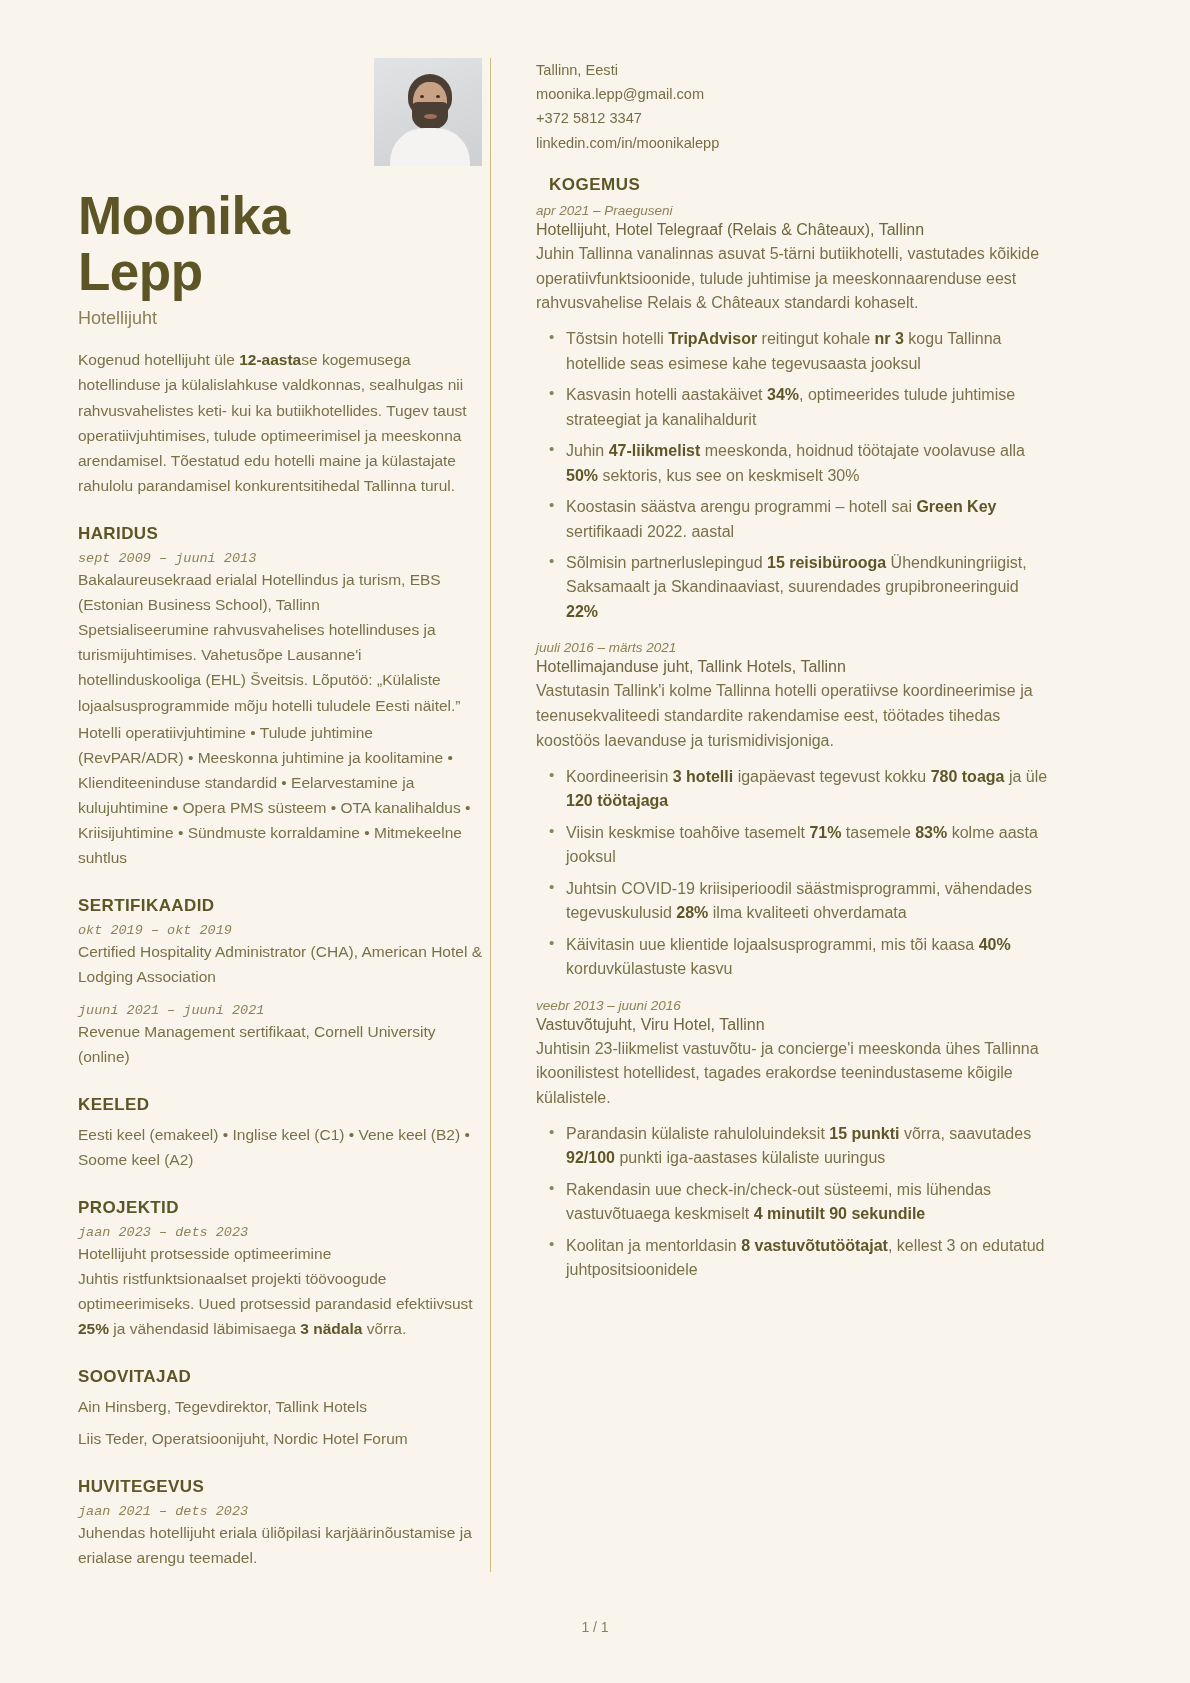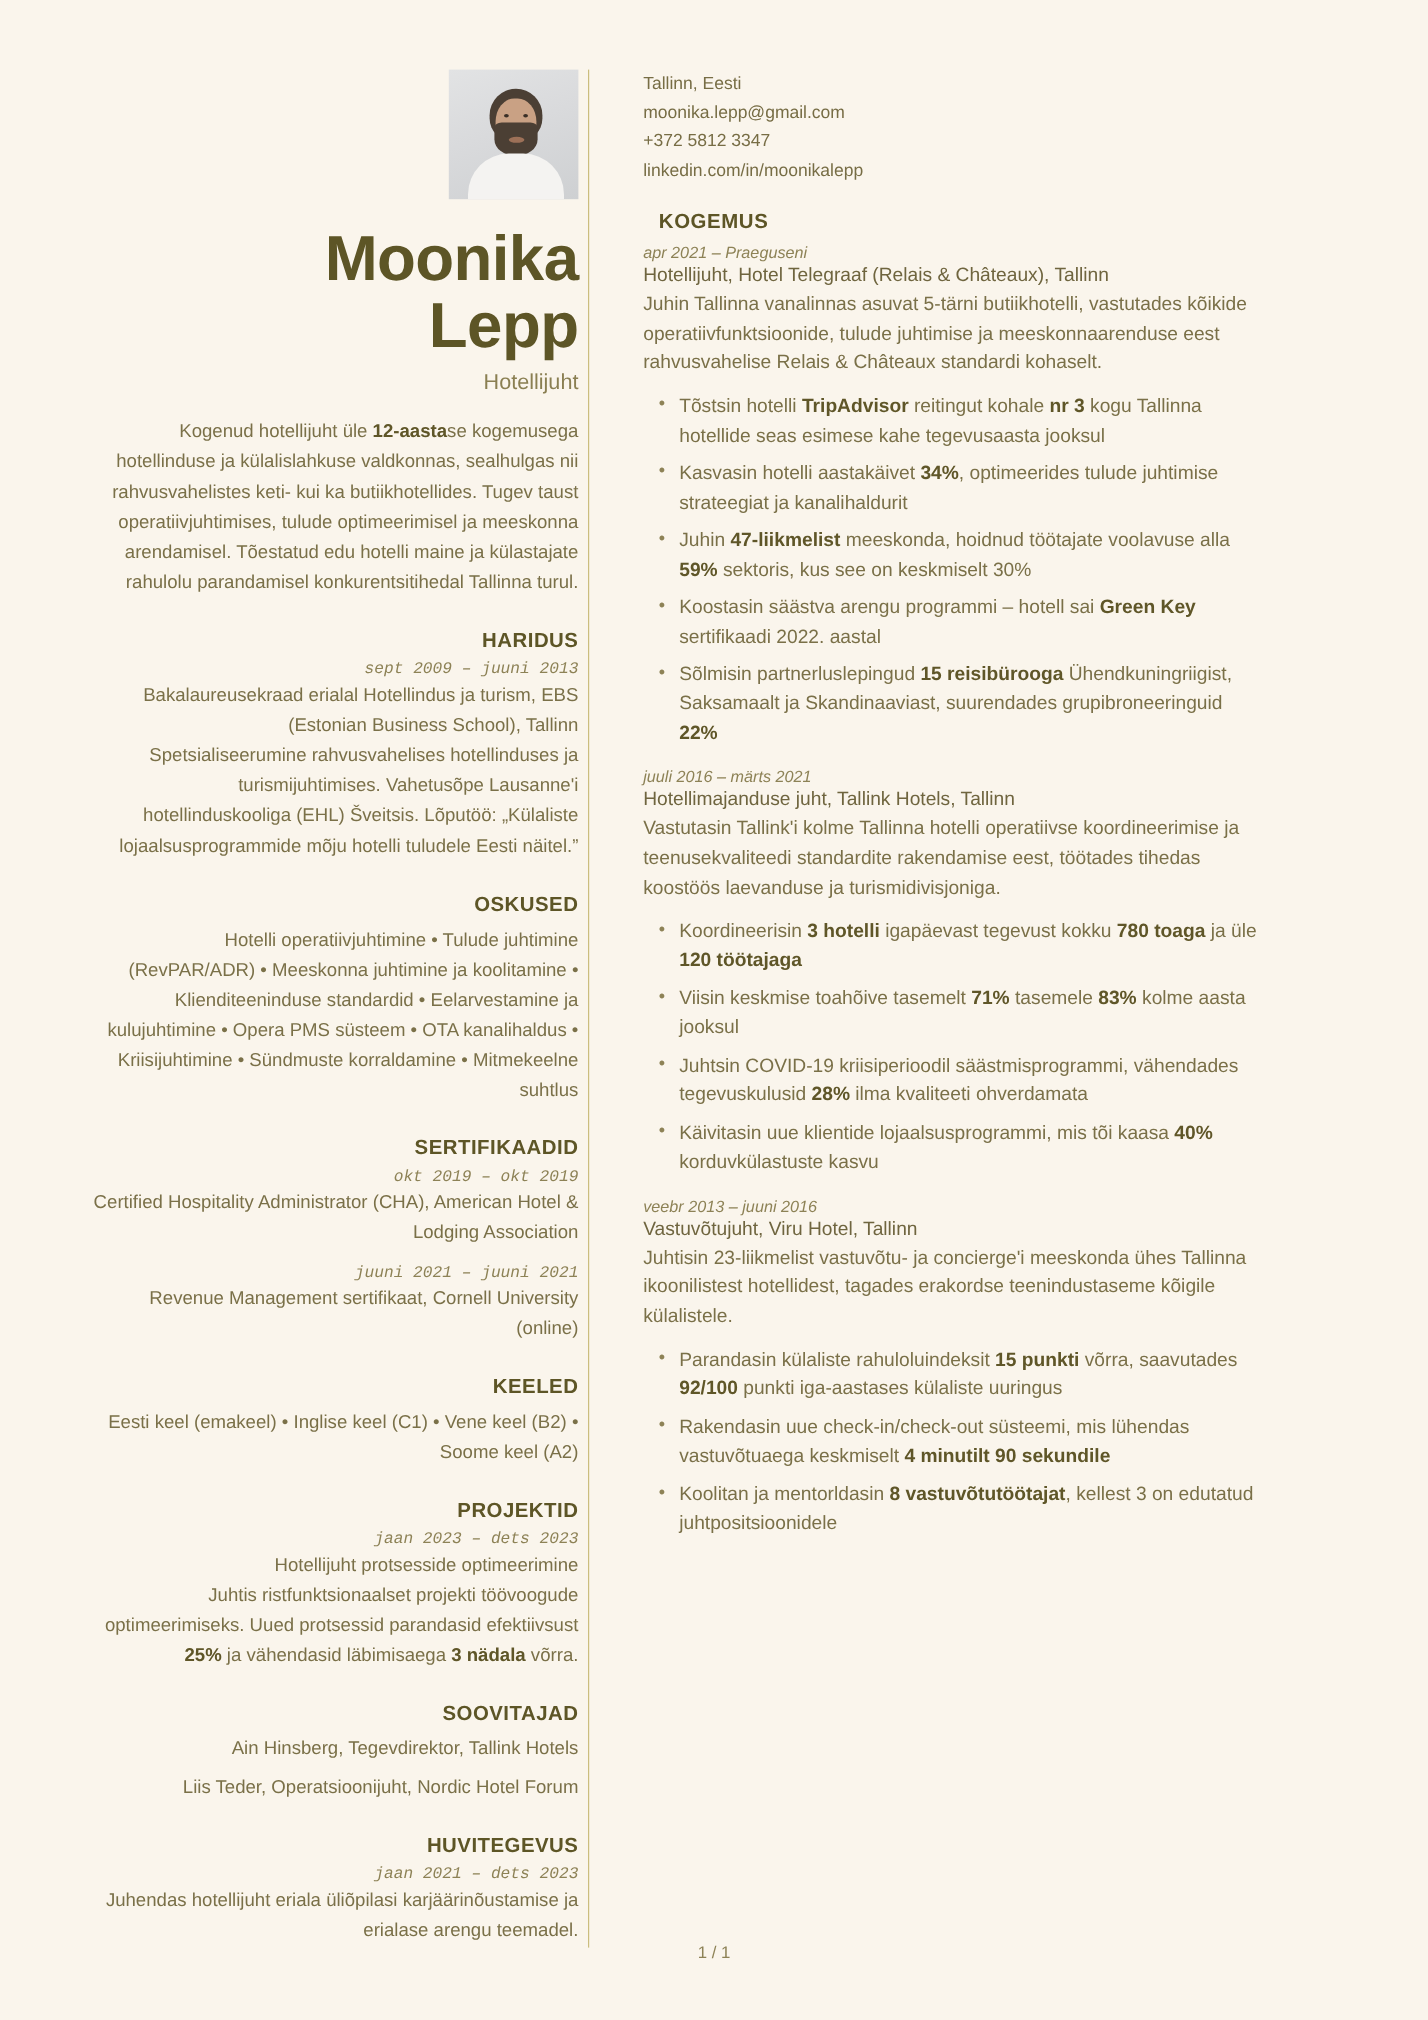--- a/index.html
+++ b/index.html
@@ -19,21 +19,20 @@
   }
   .columns {
     display: flex;
     padding-top: 58px;
   }
   .col-left {
     width: 490px;
     padding-left: 78px;
     padding-right: 8px;
     box-sizing: border-box;
-    text-align: right;
   }
   .divider {
     width: 1px;
     background: #cbbd7e;
     margin: 0 0 0 0;
     align-self: stretch;
     min-height: 1460px;
   }
   .col-right {
     width: 699px;
@@ -237,21 +236,20 @@
 
       <div class="sec-head">HARIDUS</div>
       <div>
           <div class="entry">
           <div class="date">sept 2009 – juuni 2013</div>
           <div class="body-text">Bakalaureusekraad erialal Hotellindus ja turism, EBS (Estonian Business School), Tallinn</div>
           <div class="body-text">Spetsialiseerumine rahvusvahelises hotellinduses ja turismijuhtimises. Vahetusõpe Lausanne'i hotellinduskooliga (EHL) Šveitsis. Lõputöö: „Külaliste lojaalsusprogrammide mõju hotelli tuludele Eesti näitel.”</div>
         </div>
         </div>
 
-      <div class="sec-head">OSKUSED</div>
       <div class="body-text">Hotelli operatiivjuhtimine • Tulude juhtimine (RevPAR/ADR) • Meeskonna juhtimine ja koolitamine • Klienditeeninduse standardid • Eelarvestamine ja kulujuhtimine • Opera PMS süsteem • OTA kanalihaldus • Kriisijuhtimine • Sündmuste korraldamine • Mitmekeelne suhtlus</div>
 
       <div class="sec-head">SERTIFIKAADID</div>
       <div>
           <div class="entry">
           <div class="date">okt 2019 – okt 2019</div>
           <div class="body-text">Certified Hospitality Administrator (CHA), American Hotel &amp; Lodging Association</div>
         </div>
           <div class="entry">
           <div class="date">juuni 2021 – juuni 2021</div>
@@ -301,21 +299,21 @@
       <div class="r-sec-head">KOGEMUS</div>
 
       <div>
           <div class="job-block">
           <div class="r-date">apr 2021 – Praeguseni</div>
           <div class="r-role">Hotellijuht, Hotel Telegraaf (Relais &amp; Châteaux), Tallinn</div>
           <div class="r-desc">Juhin Tallinna vanalinnas asuvat 5-tärni butiikhotelli, vastutades kõikide operatiivfunktsioonide, tulude juhtimise ja meeskonnaarenduse eest rahvusvahelise Relais &amp; Châteaux standardi kohaselt.</div>
           <ul class="bullets">
               <li>Tõstsin hotelli <b>TripAdvisor</b> reitingut kohale <b>nr 3</b> kogu Tallinna hotellide seas esimese kahe tegevusaasta jooksul</li>
               <li>Kasvasin hotelli aastakäivet <b>34%</b>, optimeerides tulude juhtimise strateegiat ja kanalihaldurit</li>
-              <li>Juhin <b>47-liikmelist</b> meeskonda, hoidnud töötajate voolavuse alla <b>59%</b> sektoris, kus see on keskmiselt 30%</li>
+              <li>Juhin <b>47-liikmelist</b> meeskonda, hoidnud töötajate voolavuse alla <b>50%</b> sektoris, kus see on keskmiselt 30%</li>
               <li>Koostasin säästva arengu programmi – hotell sai <b>Green Key</b> sertifikaadi 2022. aastal</li>
               <li>Sõlmisin partnerluslepingud <b>15 reisibürooga</b> Ühendkuningriigist, Saksamaalt ja Skandinaaviast, suurendades grupibroneeringuid <b>22%</b></li>
             </ul>
         </div>
           <div class="job-block">
           <div class="r-date">juuli 2016 – märts 2021</div>
           <div class="r-role">Hotellimajanduse juht, Tallink Hotels, Tallinn</div>
           <div class="r-desc">Vastutasin Tallink'i kolme Tallinna hotelli operatiivse koordineerimise ja teenusekvaliteedi standardite rakendamise eest, töötades tihedas koostöös laevanduse ja turismidivisjoniga.</div>
           <ul class="bullets">
               <li>Koordineerisin <b>3 hotelli</b> igapäevast tegevust kokku <b>780 toaga</b> ja üle <b>120 töötajaga</b></li>

